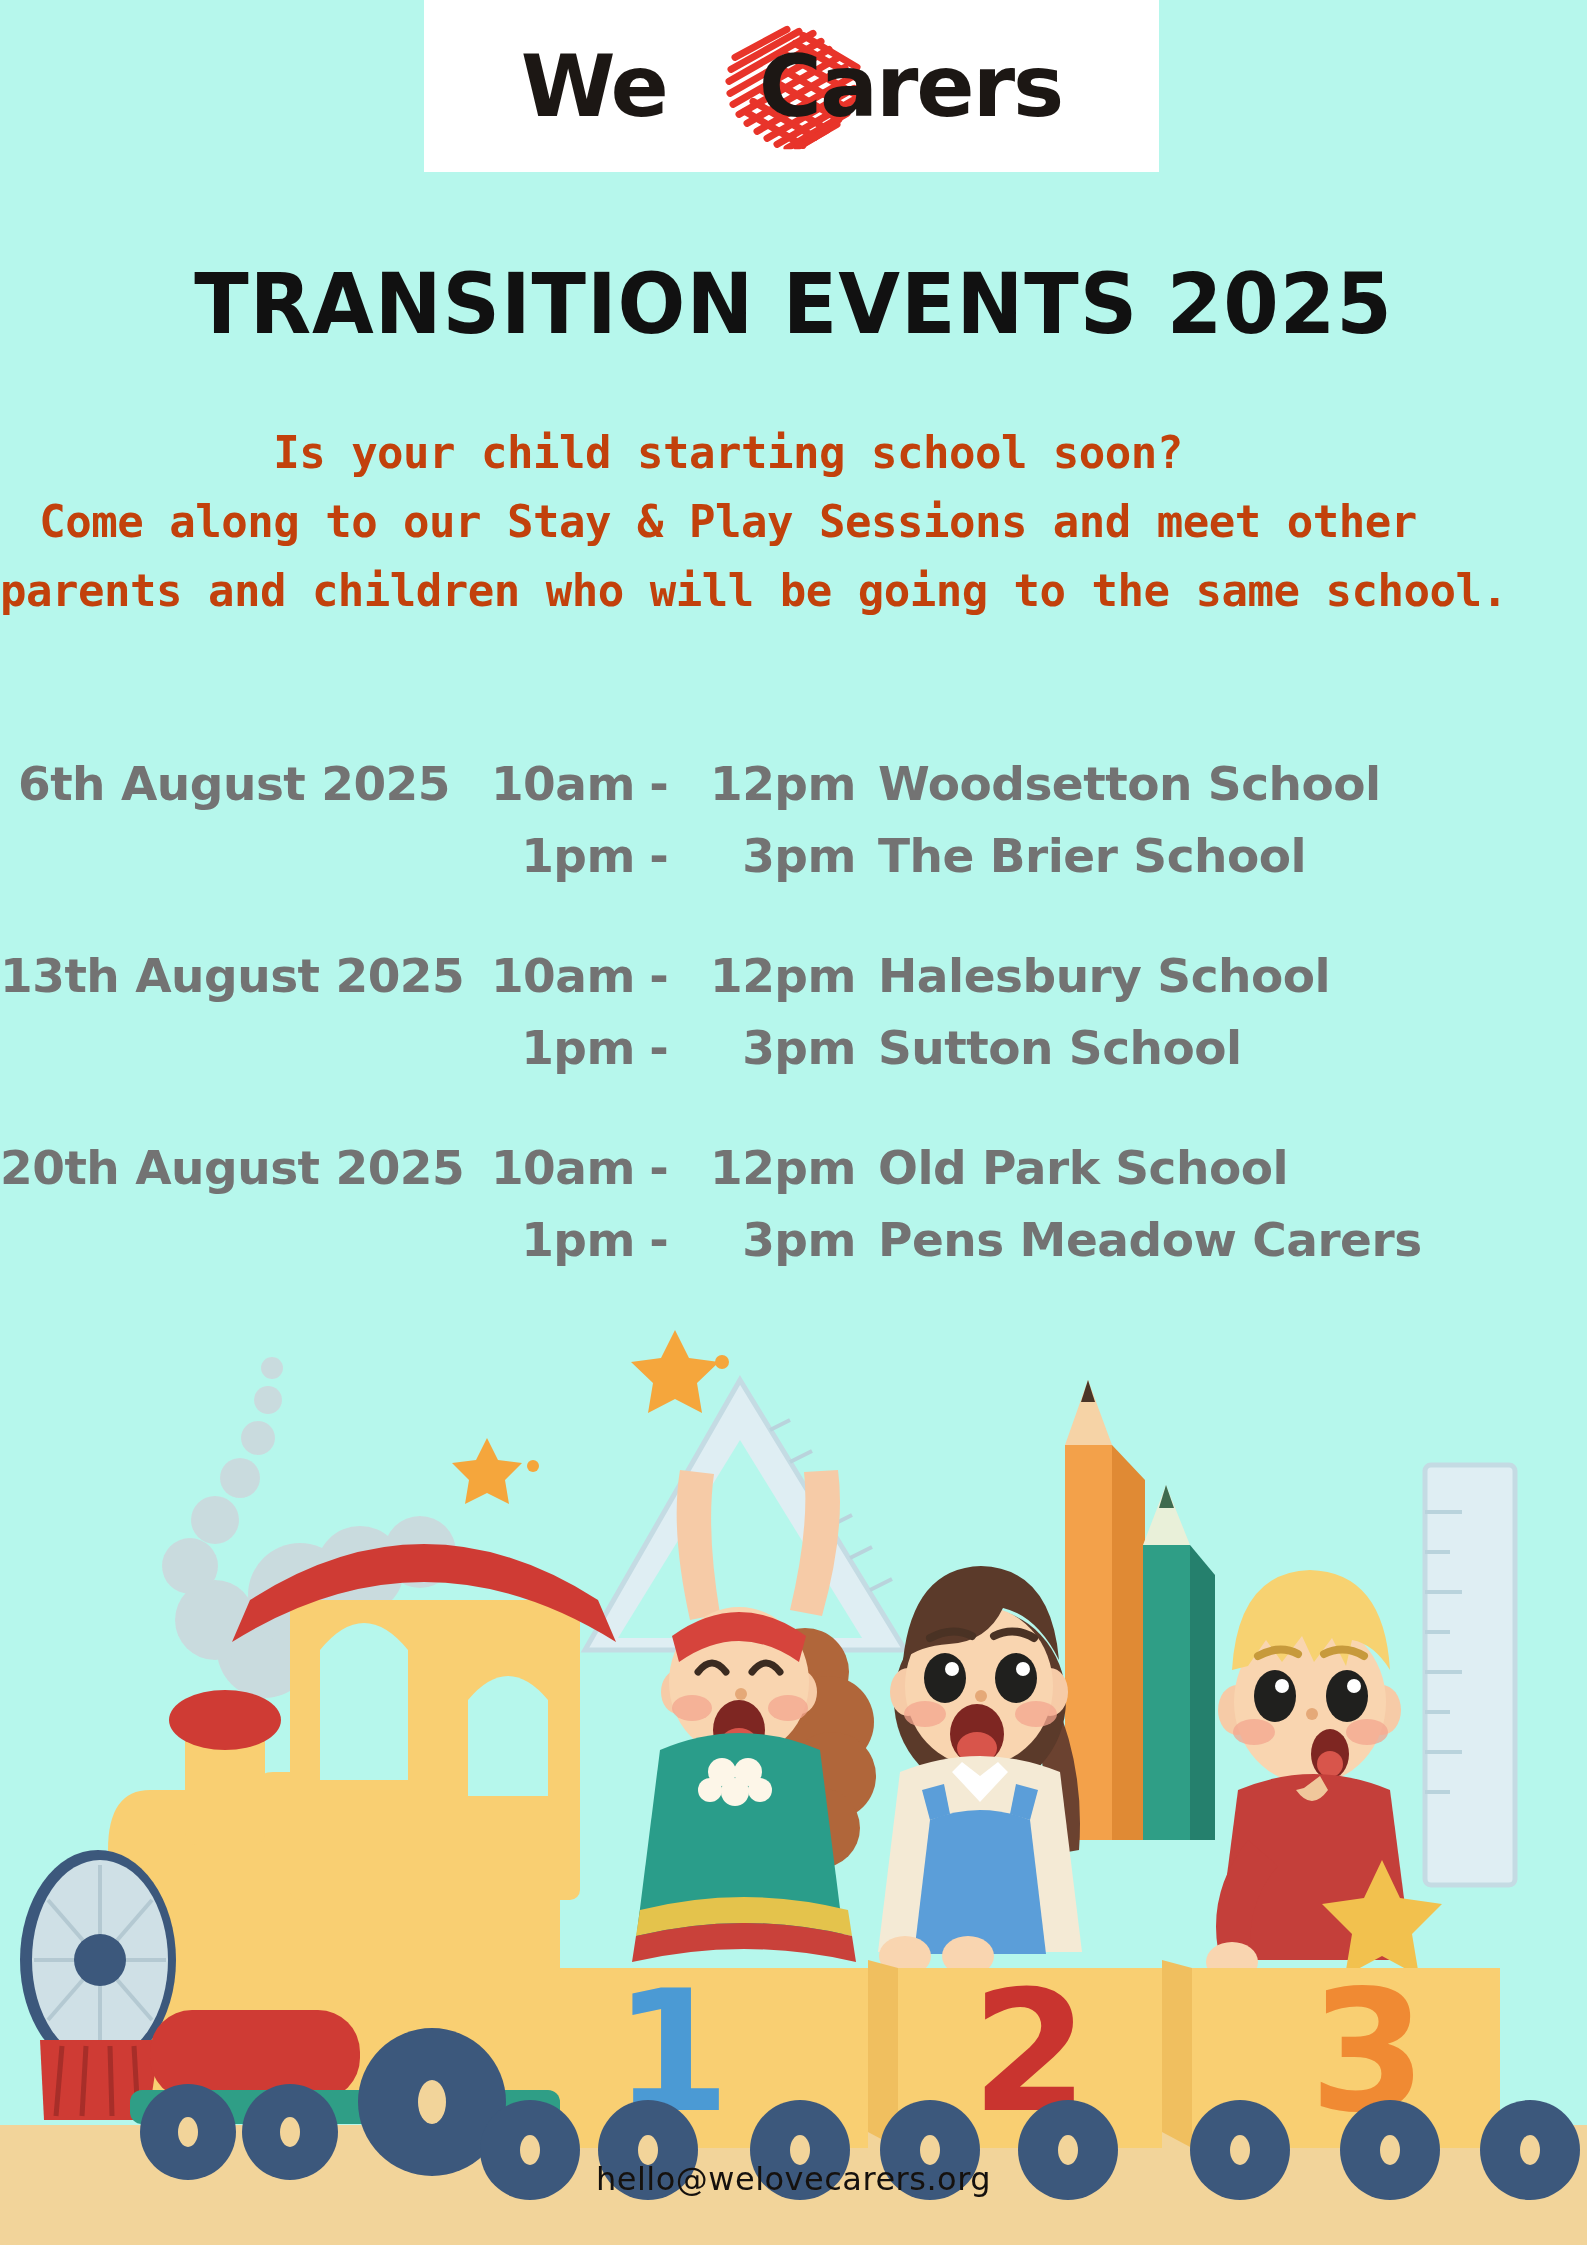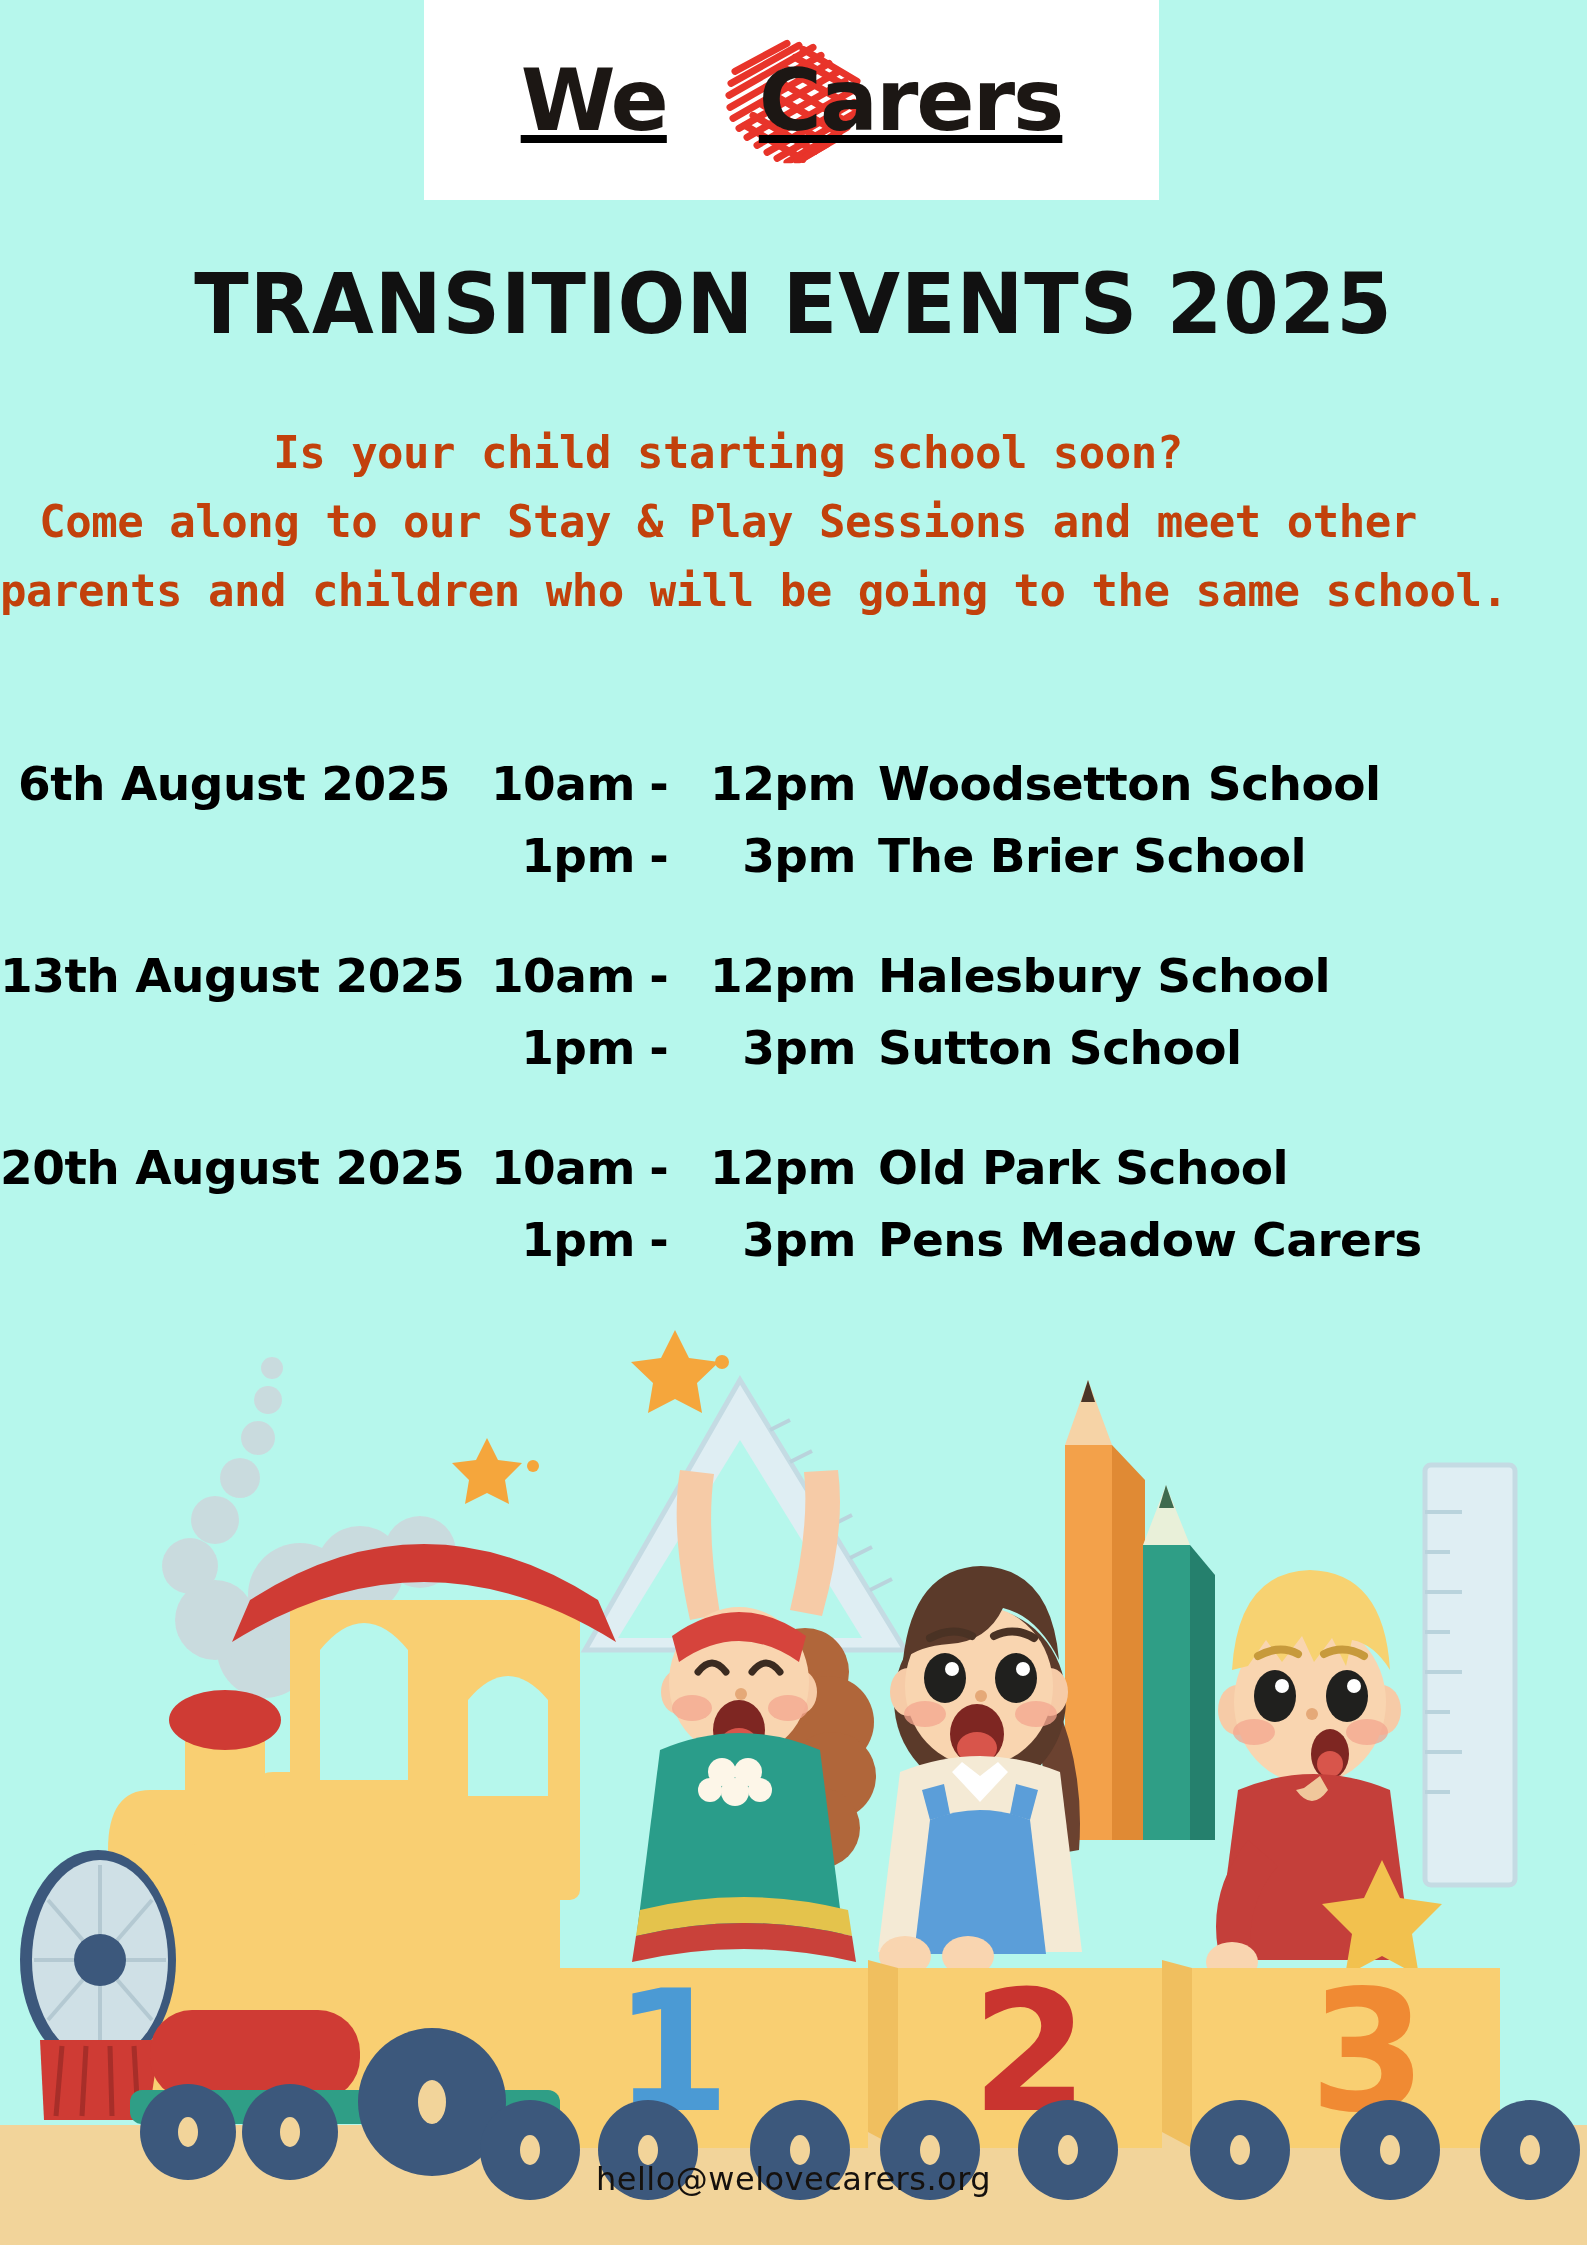--- a/index.html
+++ b/index.html
@@ -21,26 +21,25 @@
     background: #b6f7ec;
     overflow: hidden;
   }
 
   
   .logo-box {
     position: absolute;
     left: 424px;
     top: 0;
     width: 735px;
-    height: 200px;
+    height: 172px;
     background: #ffffff;
     display: flex;
     align-items: center;
     justify-content: center;
-    text-decoration: underline;
   }
   .logo-inner {
     position: relative;
     width: 600px;
     height: 130px;
     display: flex;
     align-items: center;
     justify-content: center;
   }
   .logo-we, .logo-carers {
@@ -98,21 +97,21 @@
   .intro div { white-space: nowrap; }
 
   
   .schedule {
     position: absolute;
     left: 0;
     top: 748px;
     width: 1587px;
     font-family: "DejaVu Sans", sans-serif;
     font-weight: bold;
-    color: #000000;
+    color: #737373;
   }
   .sched-group { margin-bottom: 48px; }
   .sched-row {
     display: flex;
     align-items: baseline;
     font-size: 47px;
     line-height: 72px;
     white-space: nowrap;
   }
   .c-date {

